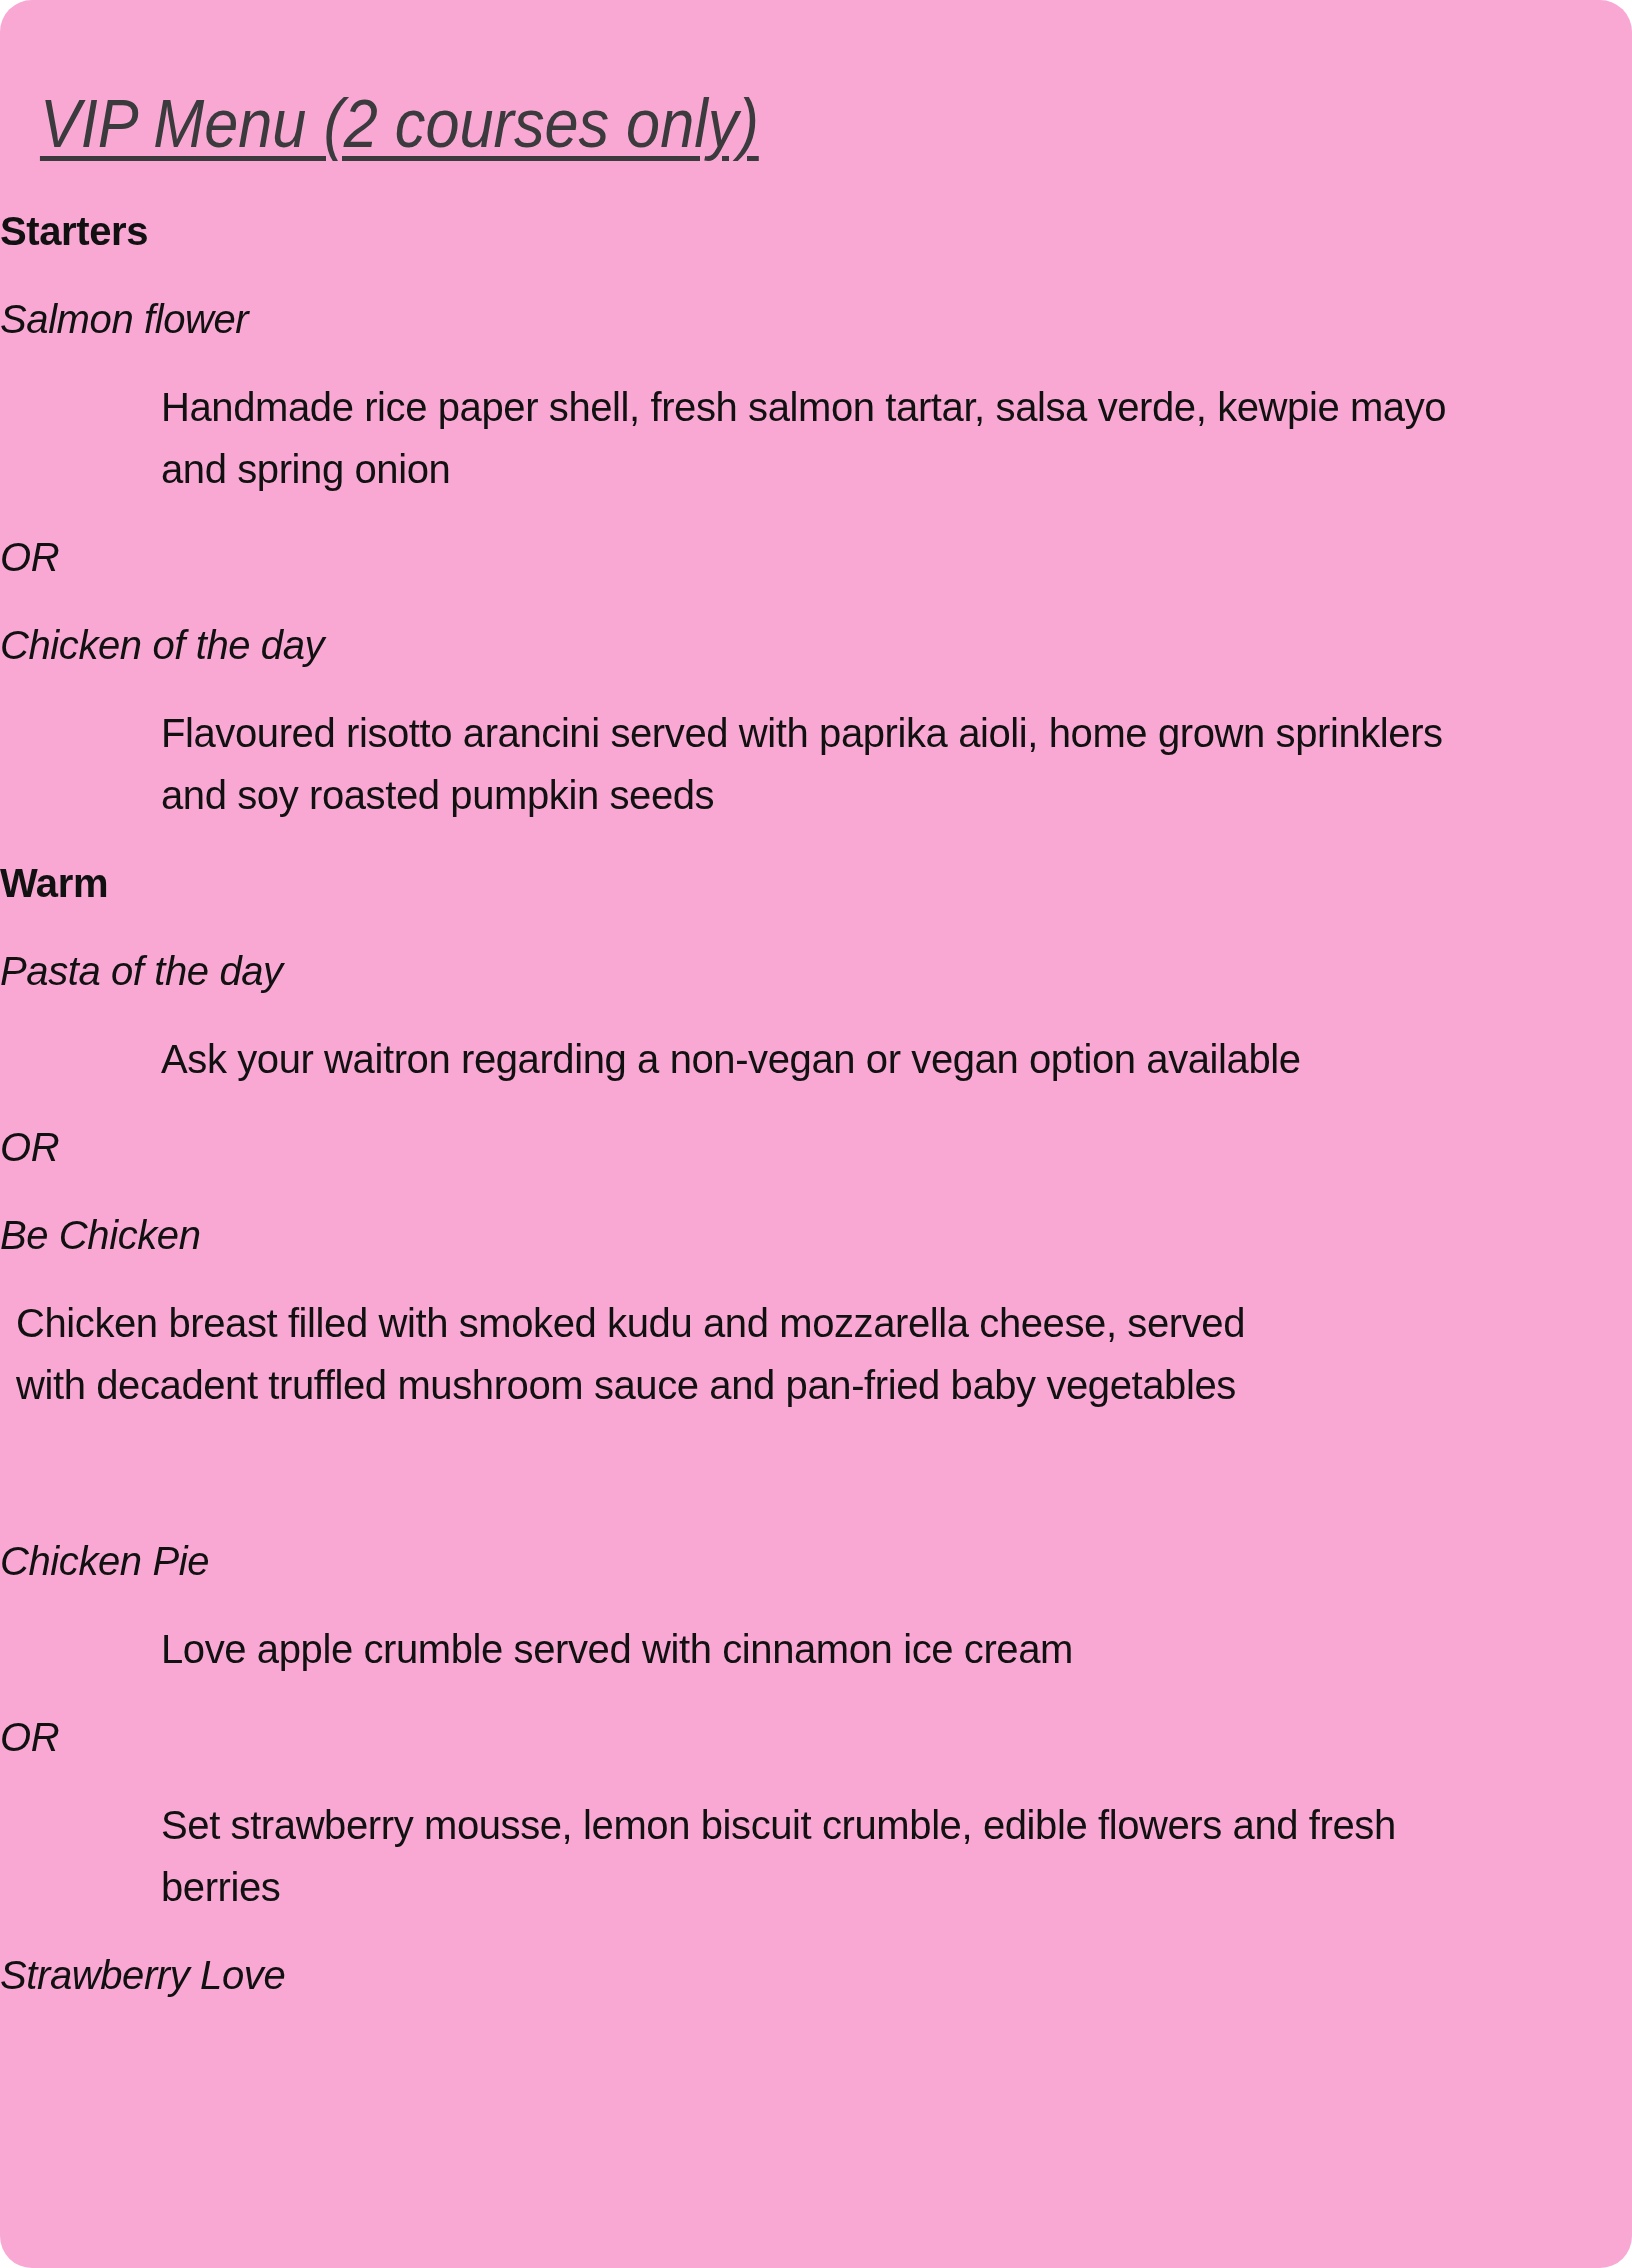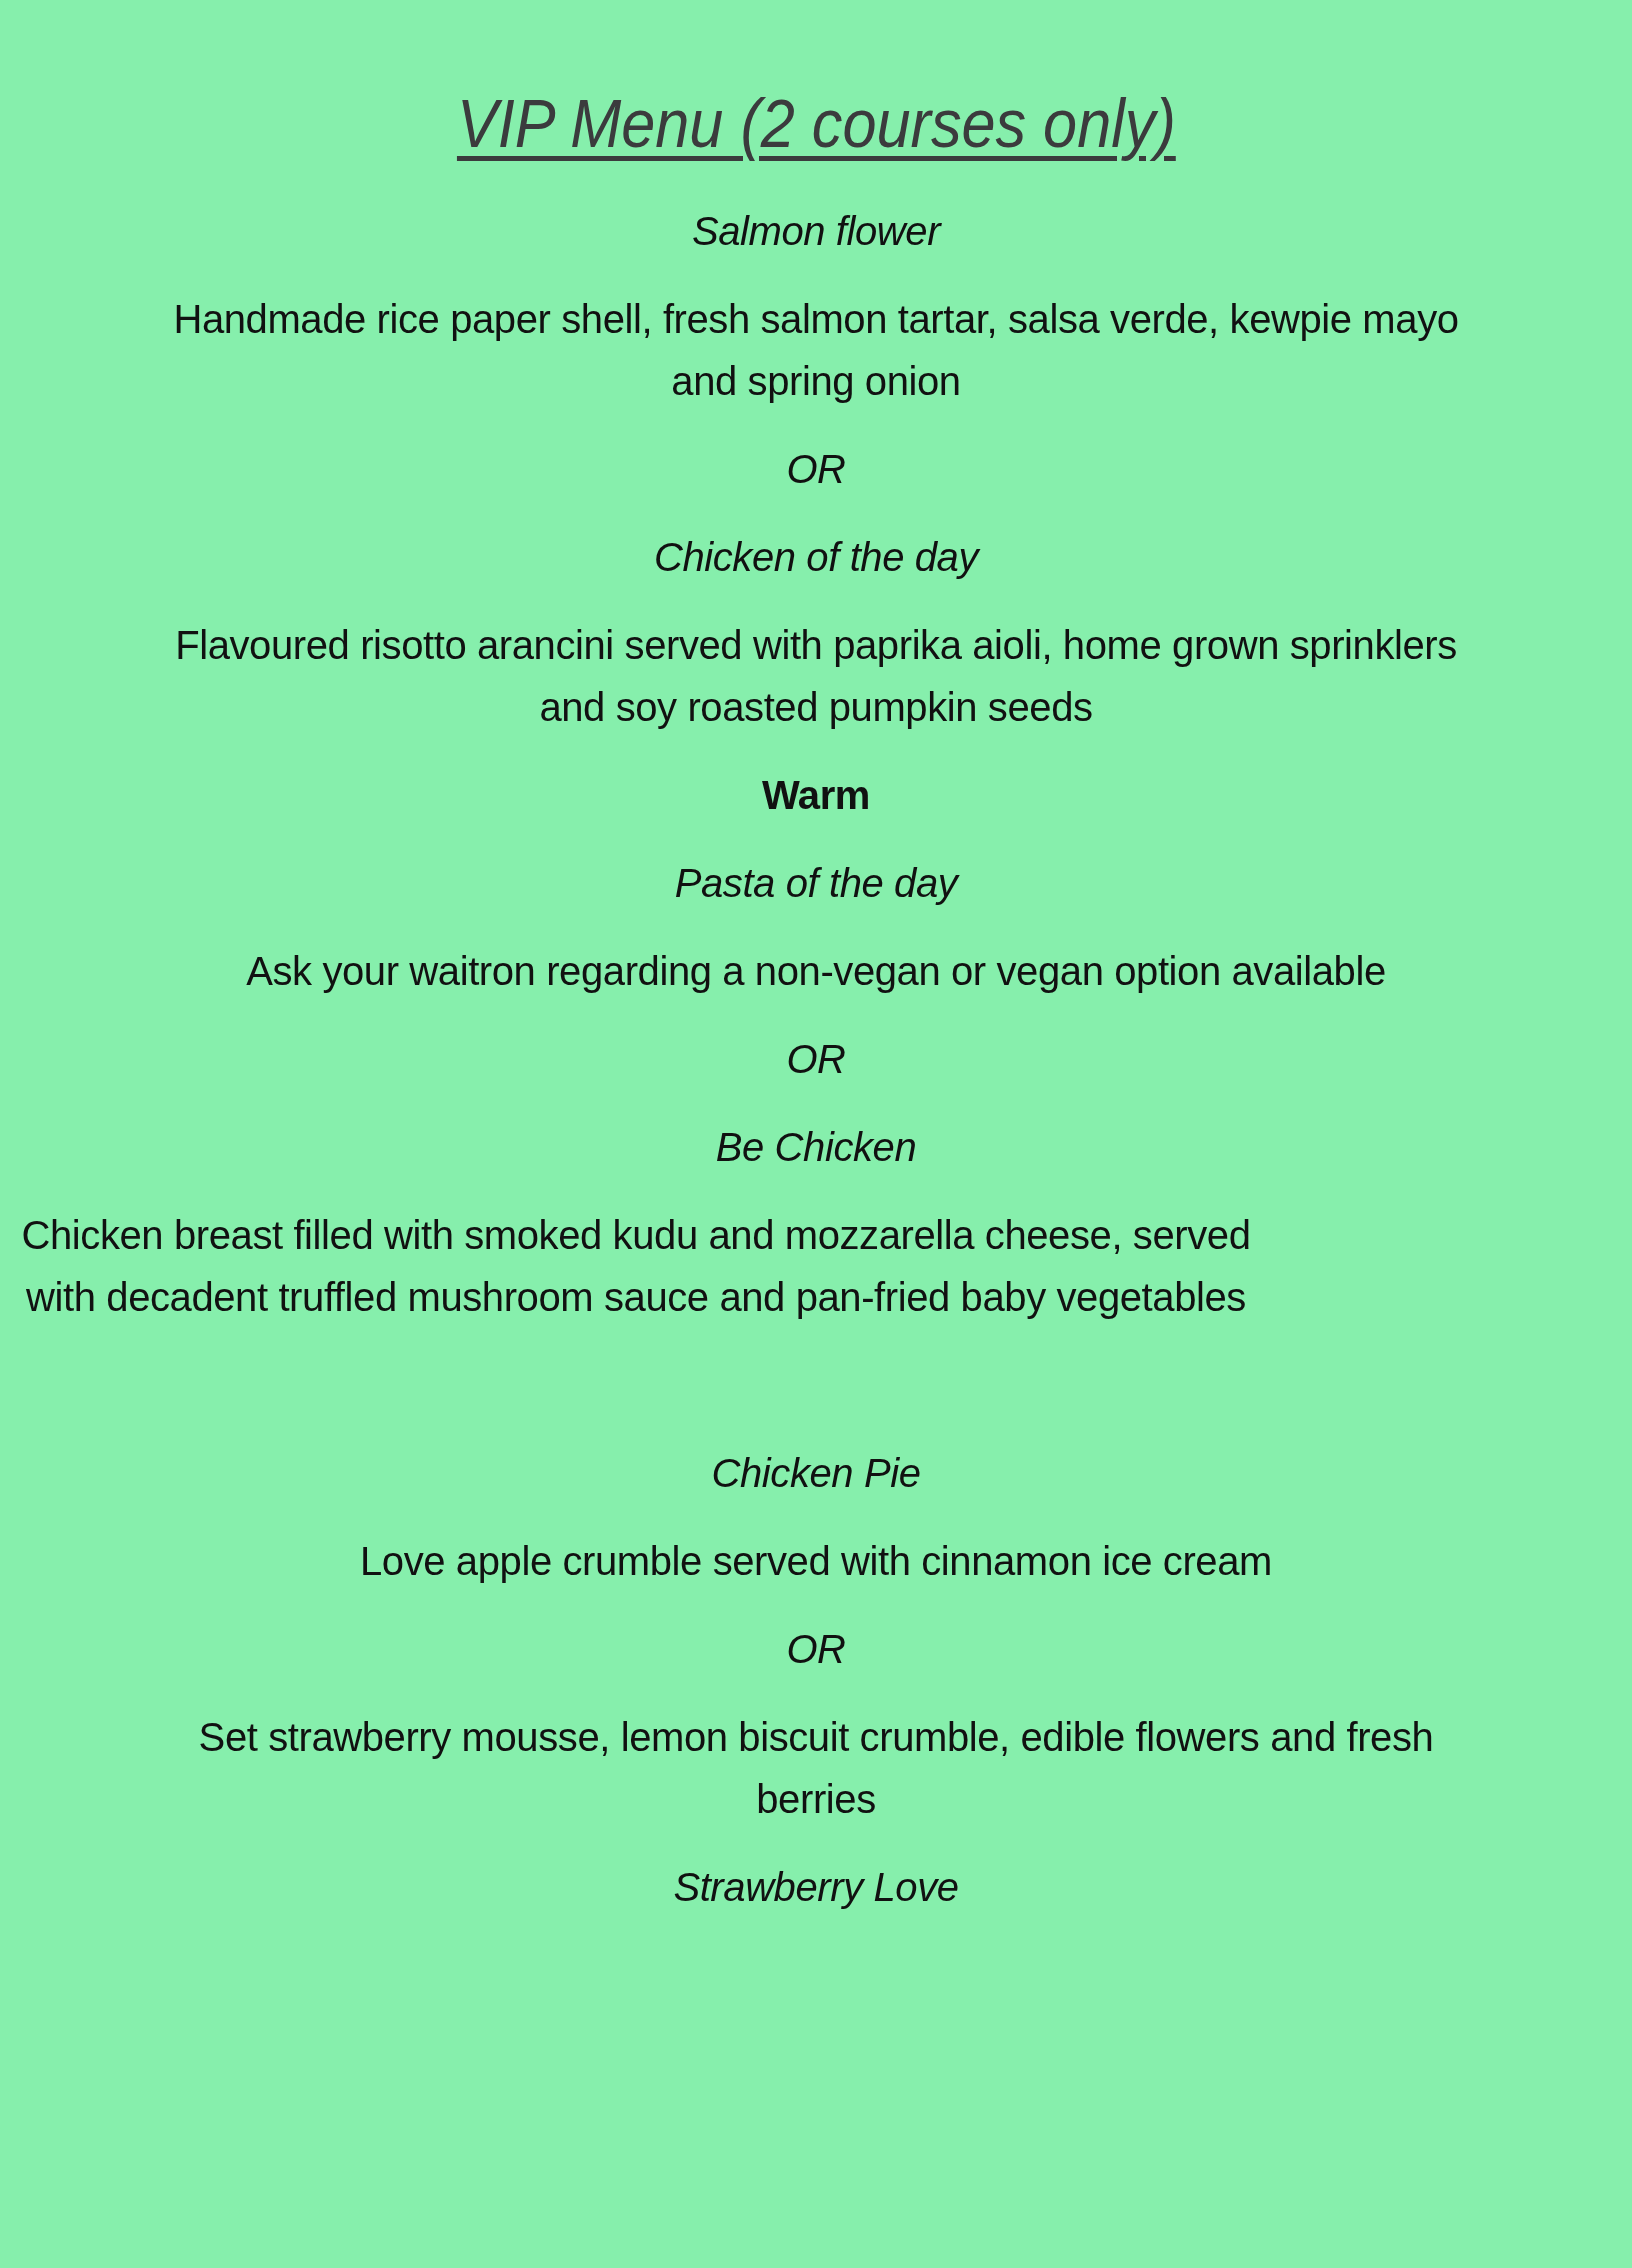--- a/index.html
+++ b/index.html
@@ -11,24 +11,24 @@
     width: 1632px;
     height: 2268px;
     font-family: "Liberation Sans", sans-serif;
     overflow: hidden;
   }
   .page {
     box-sizing: border-box;
     width: 1632px;
     height: 2268px;
     padding-top: 86px;
-    text-align: center;
     color: #111111;
-    background: #86efac;
+    background: #f9a8d4;
     overflow: hidden;
+    border-radius: 32px;
   }
   .title {
     margin: 0 0 40px 0;
     font-size: 68px;
     line-height: 74px;
     font-weight: 400;
     font-style: italic;
     color: #3b3b3d;
   }
   .title-inner {
@@ -64,20 +64,21 @@
 </head>
 <body>
 
 <div class="page">
 
   <h1 class="title">
     <span class="title-inner">VIP Menu (2 courses only)</span>
   </h1>
 
   <section>
+    <h2 class="heading">Starters</h2>
     <p class="para dish">Salmon flower</p>
     <p class="para desc-wide">Handmade rice paper shell, fresh salmon tartar, salsa verde, kewpie mayo and spring onion</p>
     <p class="para or">OR</p>
     <p class="para dish">Chicken of the day</p>
     <p class="para desc-wide">Flavoured risotto arancini served with paprika aioli, home grown sprinklers and soy roasted pumpkin seeds</p>
   </section>
 
   <section>
     <h2 class="heading">Warm</h2>
     <p class="para dish">Pasta of the day</p>

